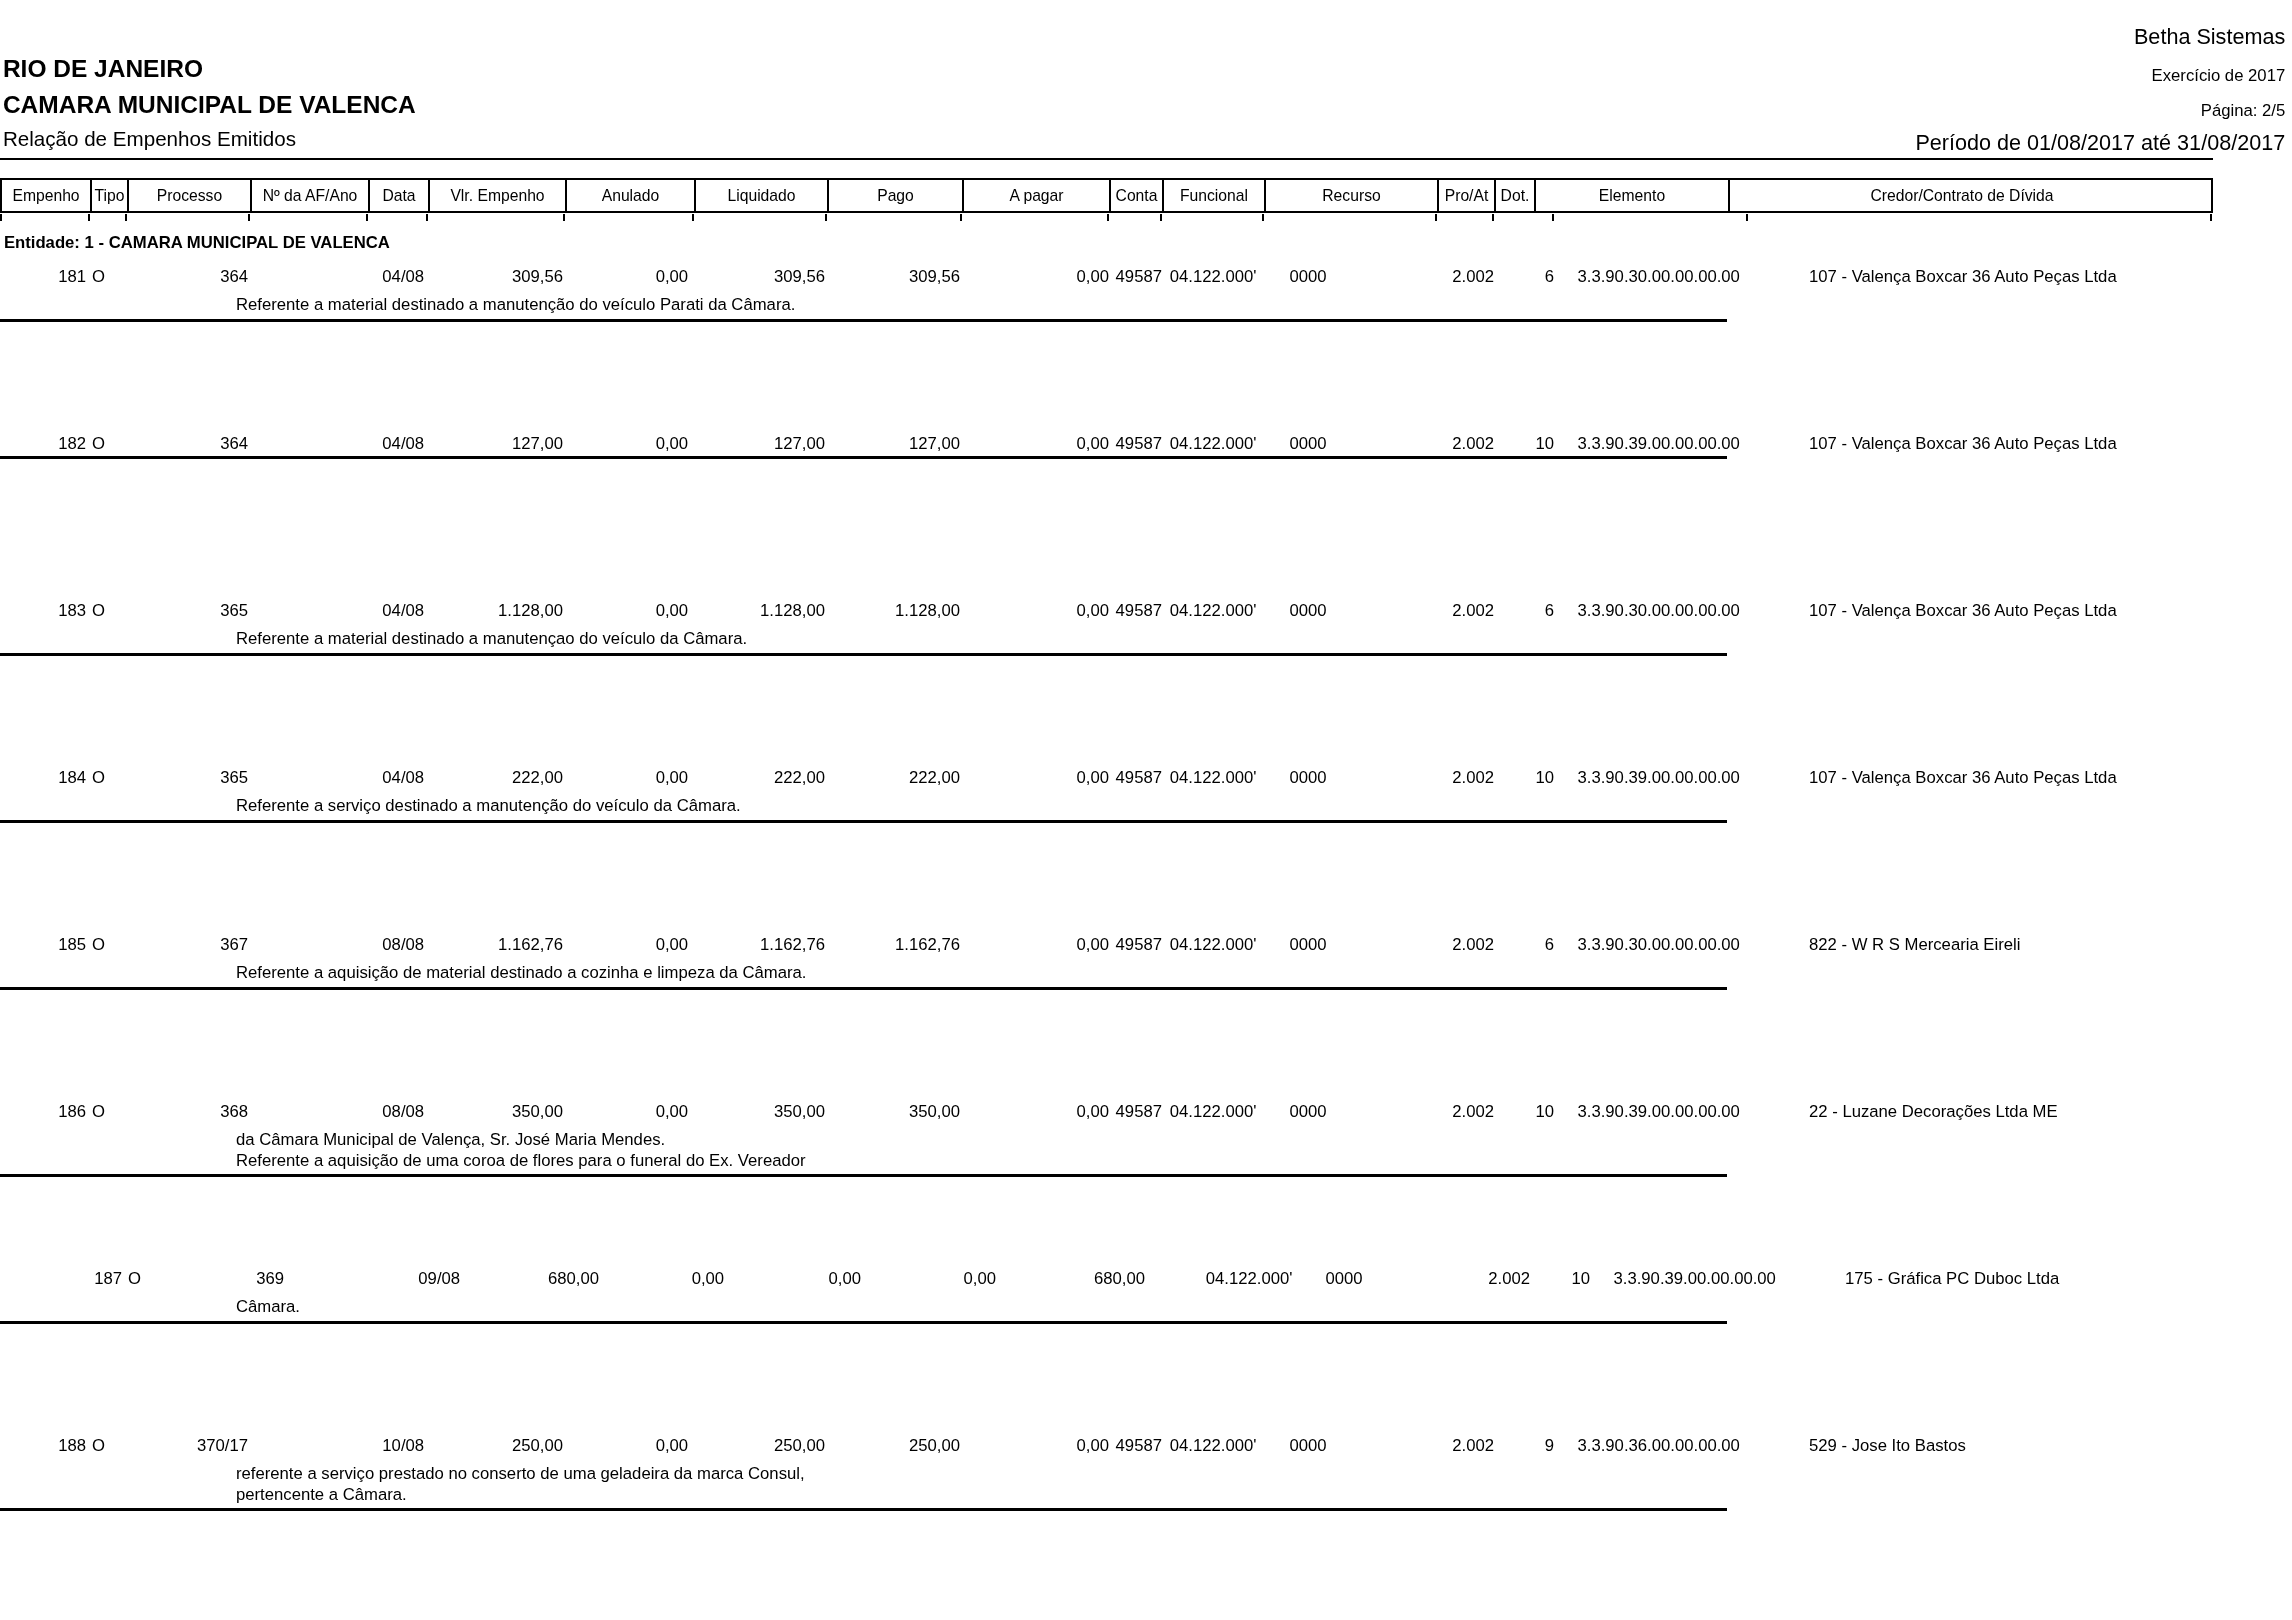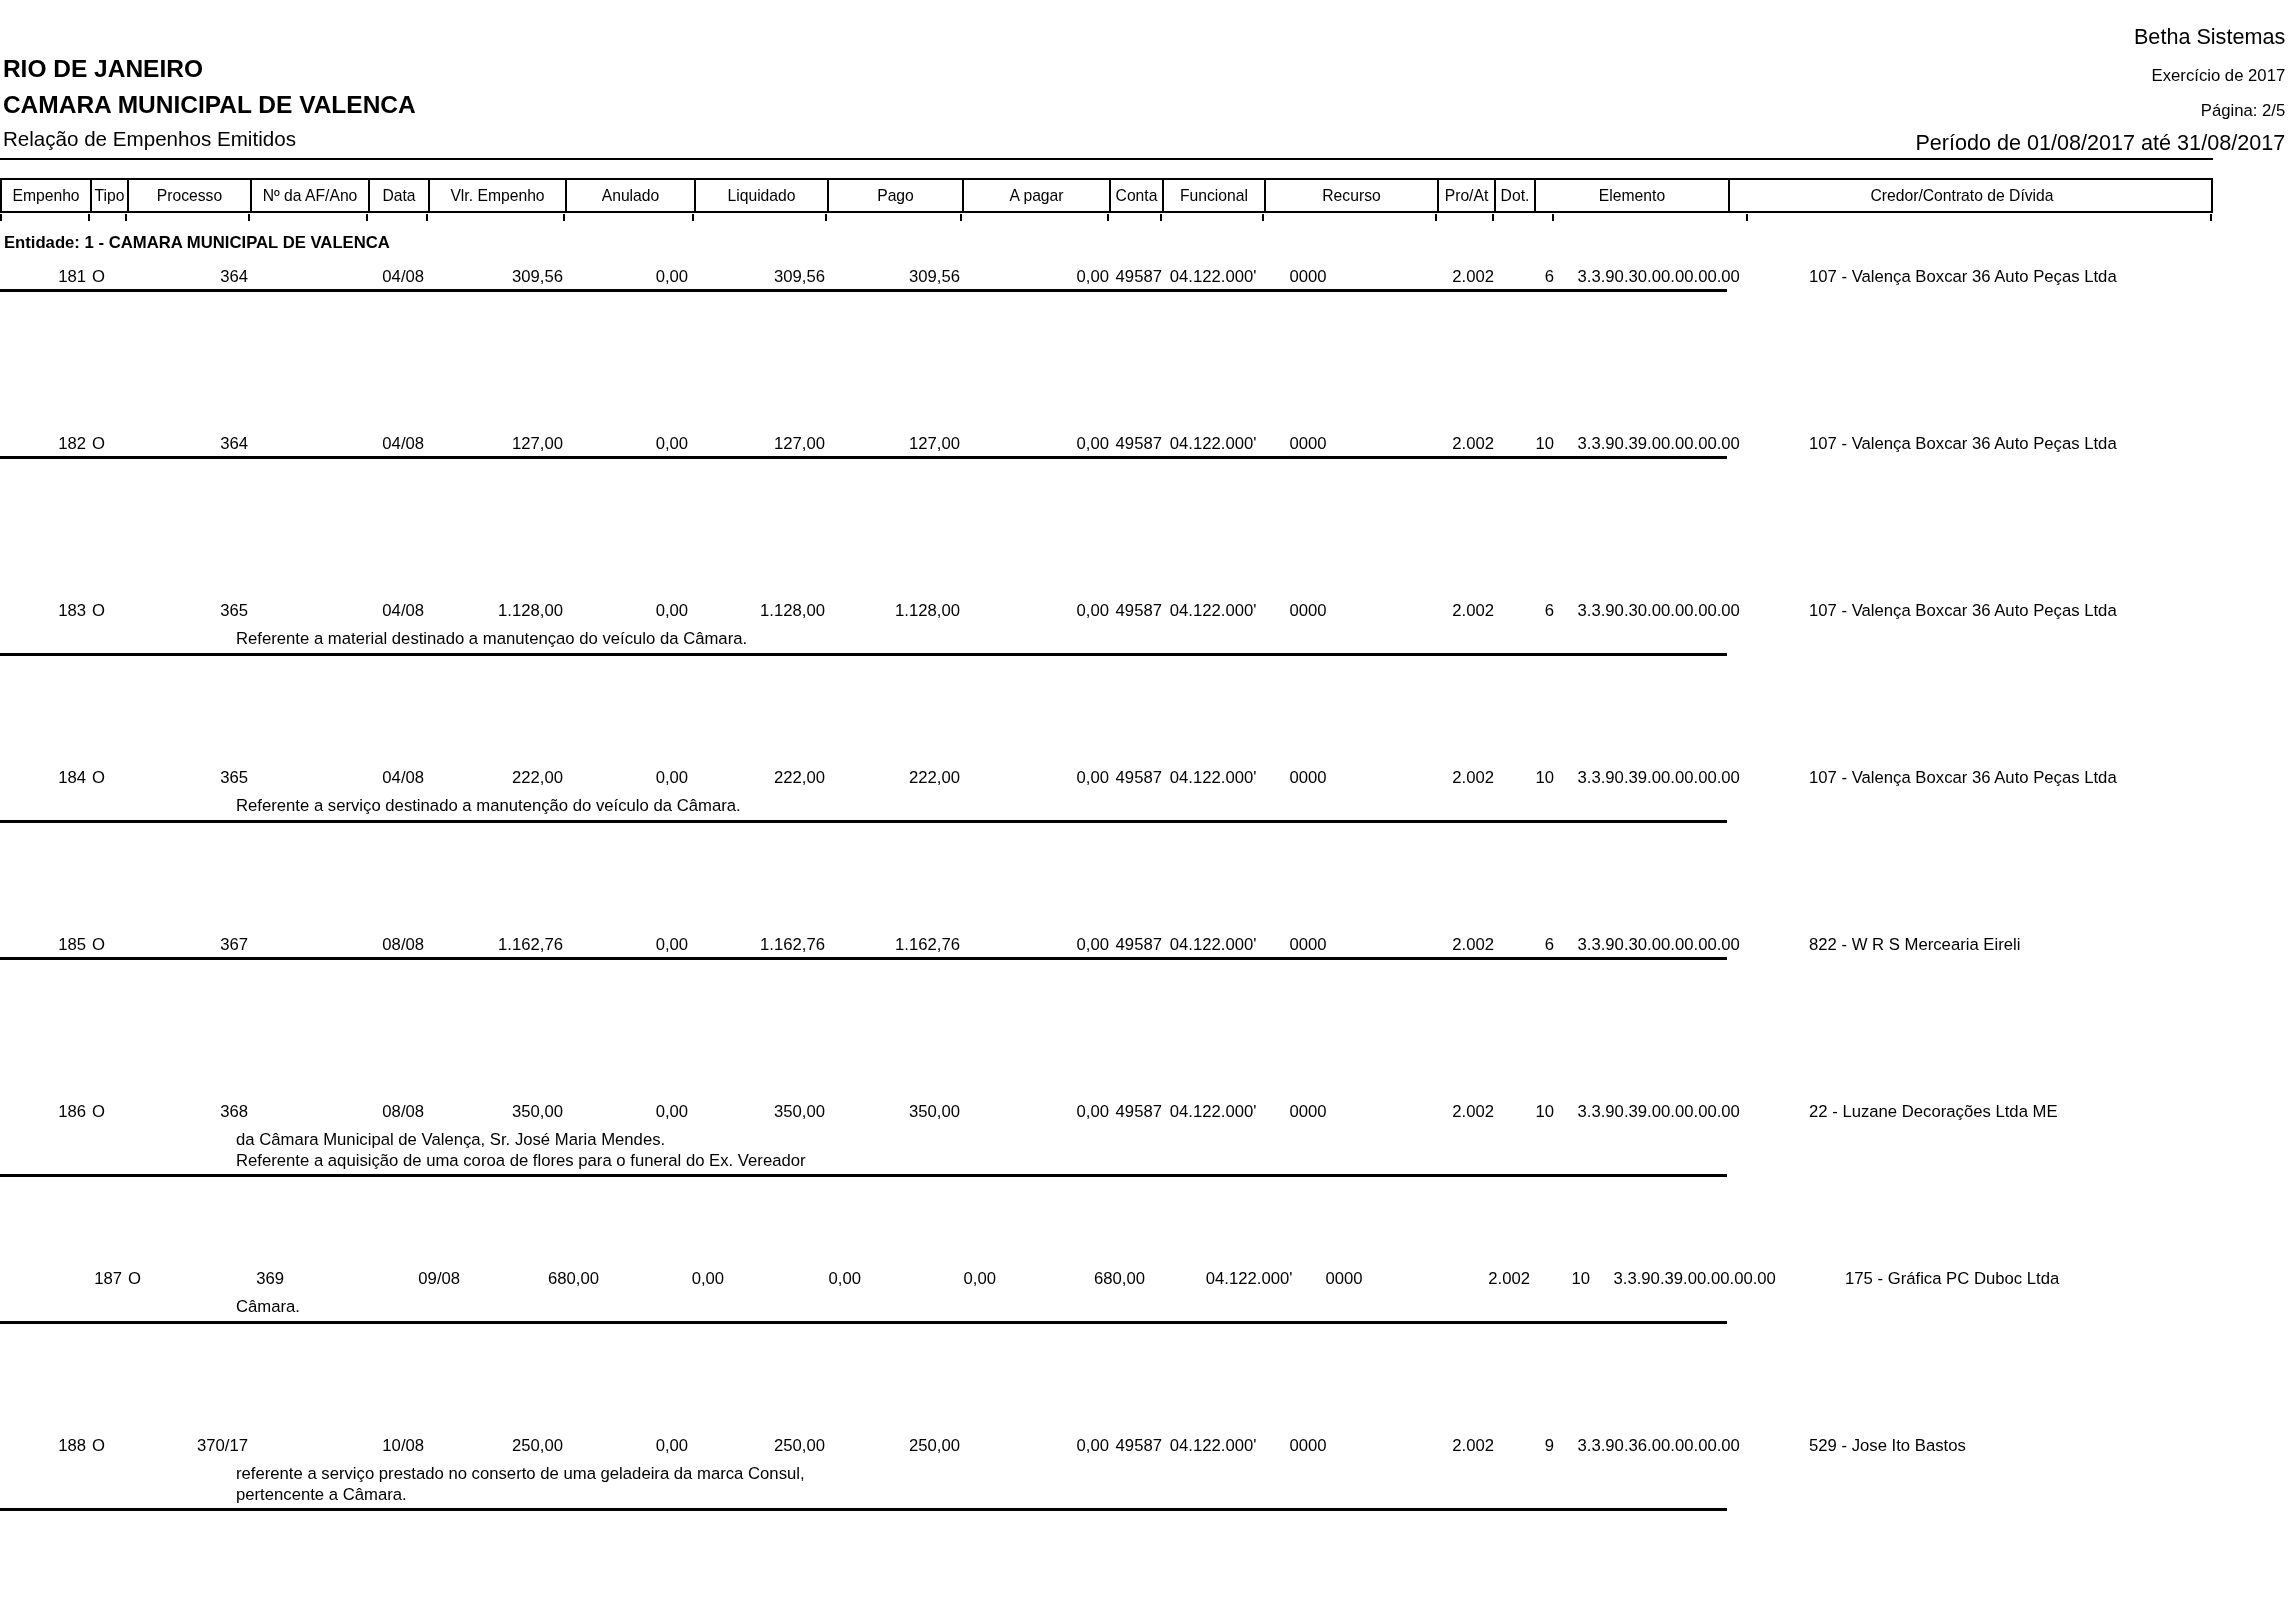--- a/index.html
+++ b/index.html
@@ -109,20 +109,23 @@
           <div class="rcell al-r" style="width: 135px; padding-right: 2px;">309,56</div>
           <div class="rcell al-r" style="width: 147px;">0,00</div>
           <div class="rcell al-r" style="width: 53px;">49587</div>
           <div class="rcell al-l" style="width: 102px; padding-left: 7.8px;">04.122.000'</div>
           <div class="rcell al-l" style="width: 173px; padding-left: 25.5px;">0000</div>
           <div class="rcell al-r" style="width: 57px;">2.002</div>
           <div class="rcell al-r" style="width: 60px;">6</div>
           <div class="rcell al-l" style="width: 194px; padding-left: 23.5px;">3.3.90.30.00.00.00.00</div>
           <div class="rcell al-l" style="width: 464px; padding-left: 61px;">107 - Valença Boxcar 36 Auto Peças Ltda</div>
         </div>
+        <div class="rdesc">
+          <div>Referente a material destinado a manutenção do veículo Parati da Câmara.</div>
+        </div>
         <div class="rrule"></div>
       </div>
       <div class="record">
         <div class="rmain">
           <div class="rcell al-r" style="width: 90px; padding-right: 3.9px;">182</div>
           <div class="rcell al-l" style="width: 37px; padding-left: 2px;">O</div>
           <div class="rcell al-r" style="width: 123px; padding-right: 2px;">364</div>
           <div class="rcell al-l" style="width: 118px;"></div>
           <div class="rcell al-r" style="width: 60px; padding-right: 3.9px;">04/08</div>
           <div class="rcell al-r" style="width: 137px; padding-right: 2px;">127,00</div>
@@ -202,20 +205,23 @@
           <div class="rcell al-r" style="width: 133px; padding-right: 2px;">1.162,76</div>
           <div class="rcell al-r" style="width: 135px; padding-right: 2px;">1.162,76</div>
           <div class="rcell al-r" style="width: 147px;">0,00</div>
           <div class="rcell al-r" style="width: 53px;">49587</div>
           <div class="rcell al-l" style="width: 102px; padding-left: 7.8px;">04.122.000'</div>
           <div class="rcell al-l" style="width: 173px; padding-left: 25.5px;">0000</div>
           <div class="rcell al-r" style="width: 57px;">2.002</div>
           <div class="rcell al-r" style="width: 60px;">6</div>
           <div class="rcell al-l" style="width: 194px; padding-left: 23.5px;">3.3.90.30.00.00.00.00</div>
           <div class="rcell al-l" style="width: 464px; padding-left: 61px;">822 - W R S Mercearia Eireli</div>
+        </div>
+        <div class="rdesc">
+          <div>Referente a aquisição de material destinado a cozinha e limpeza da Câmara.</div>
         </div>
         <div class="rrule"></div>
       </div>
       <div class="record">
         <div class="rmain">
           <div class="rcell al-r" style="width: 90px; padding-right: 3.9px;">186</div>
           <div class="rcell al-l" style="width: 37px; padding-left: 2px;">O</div>
           <div class="rcell al-r" style="width: 123px; padding-right: 2px;">368</div>
           <div class="rcell al-l" style="width: 118px;"></div>
           <div class="rcell al-r" style="width: 60px; padding-right: 3.9px;">08/08</div>

